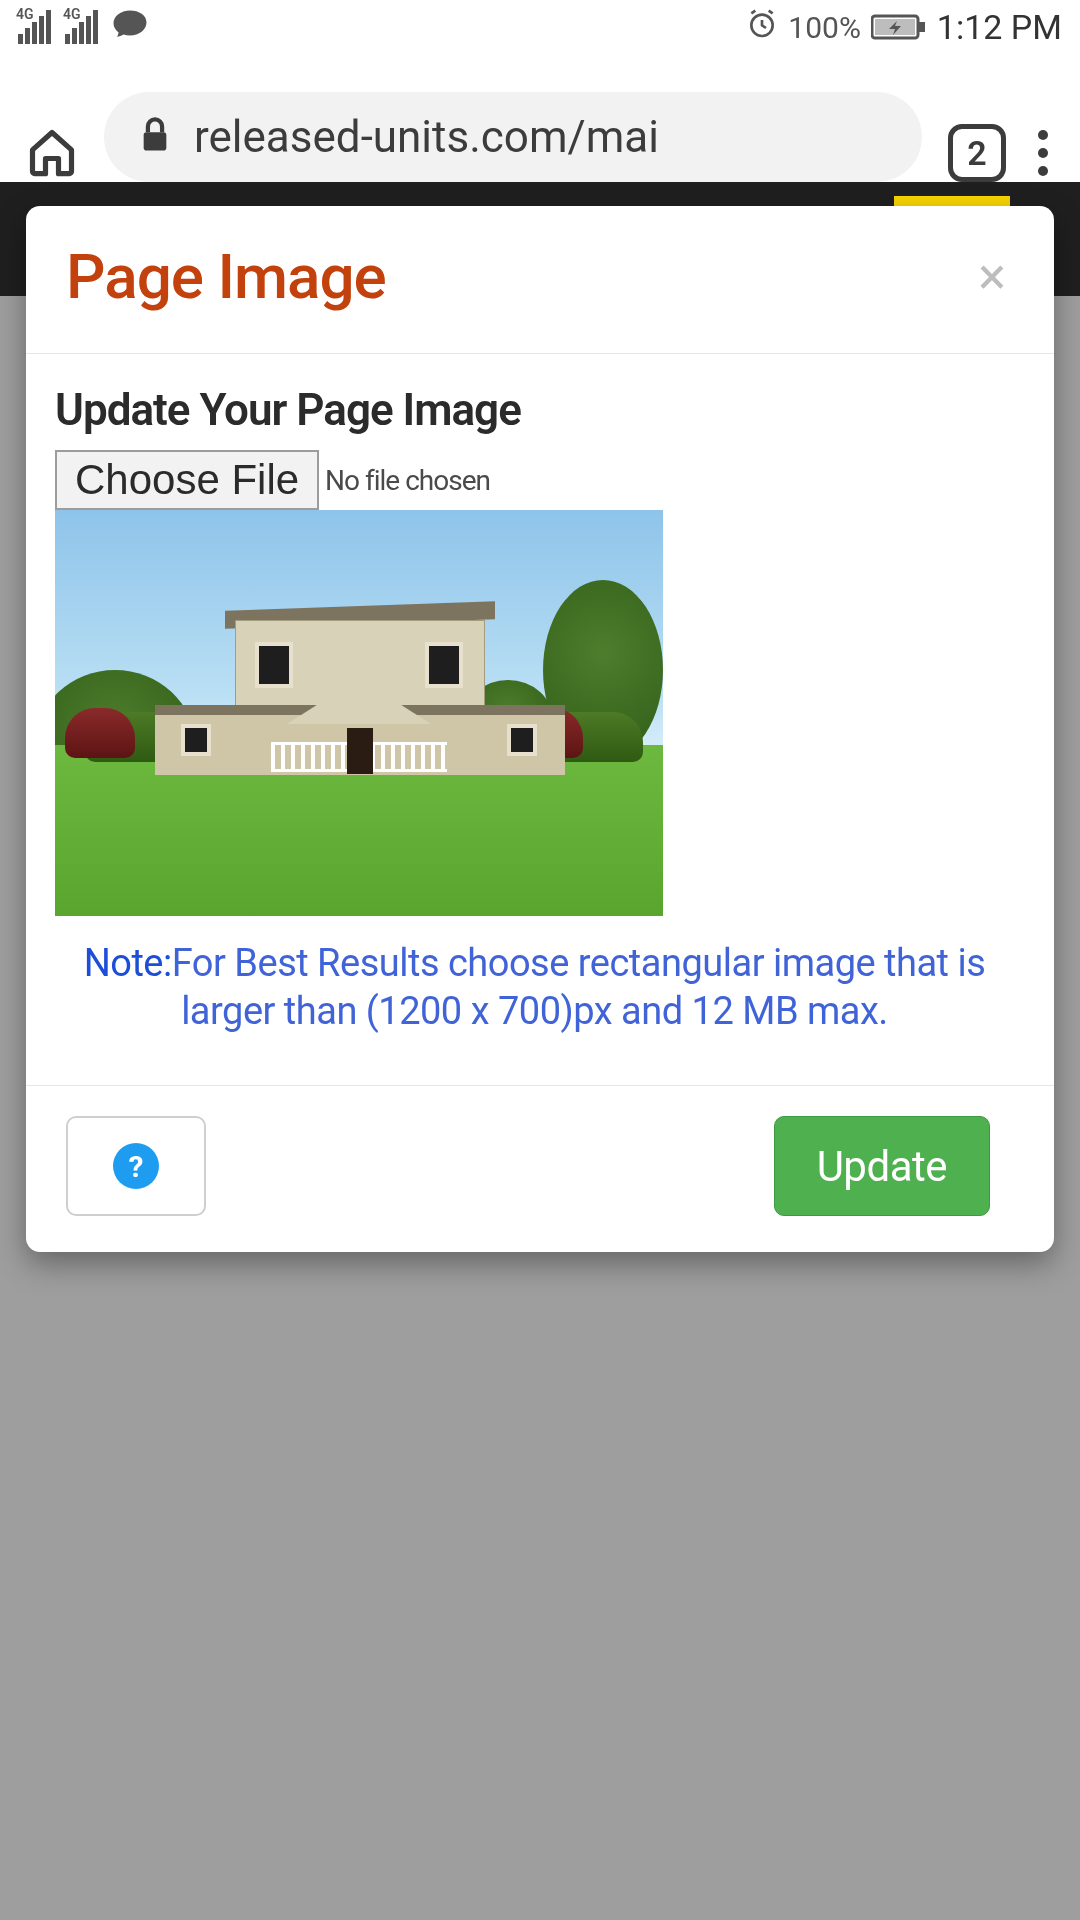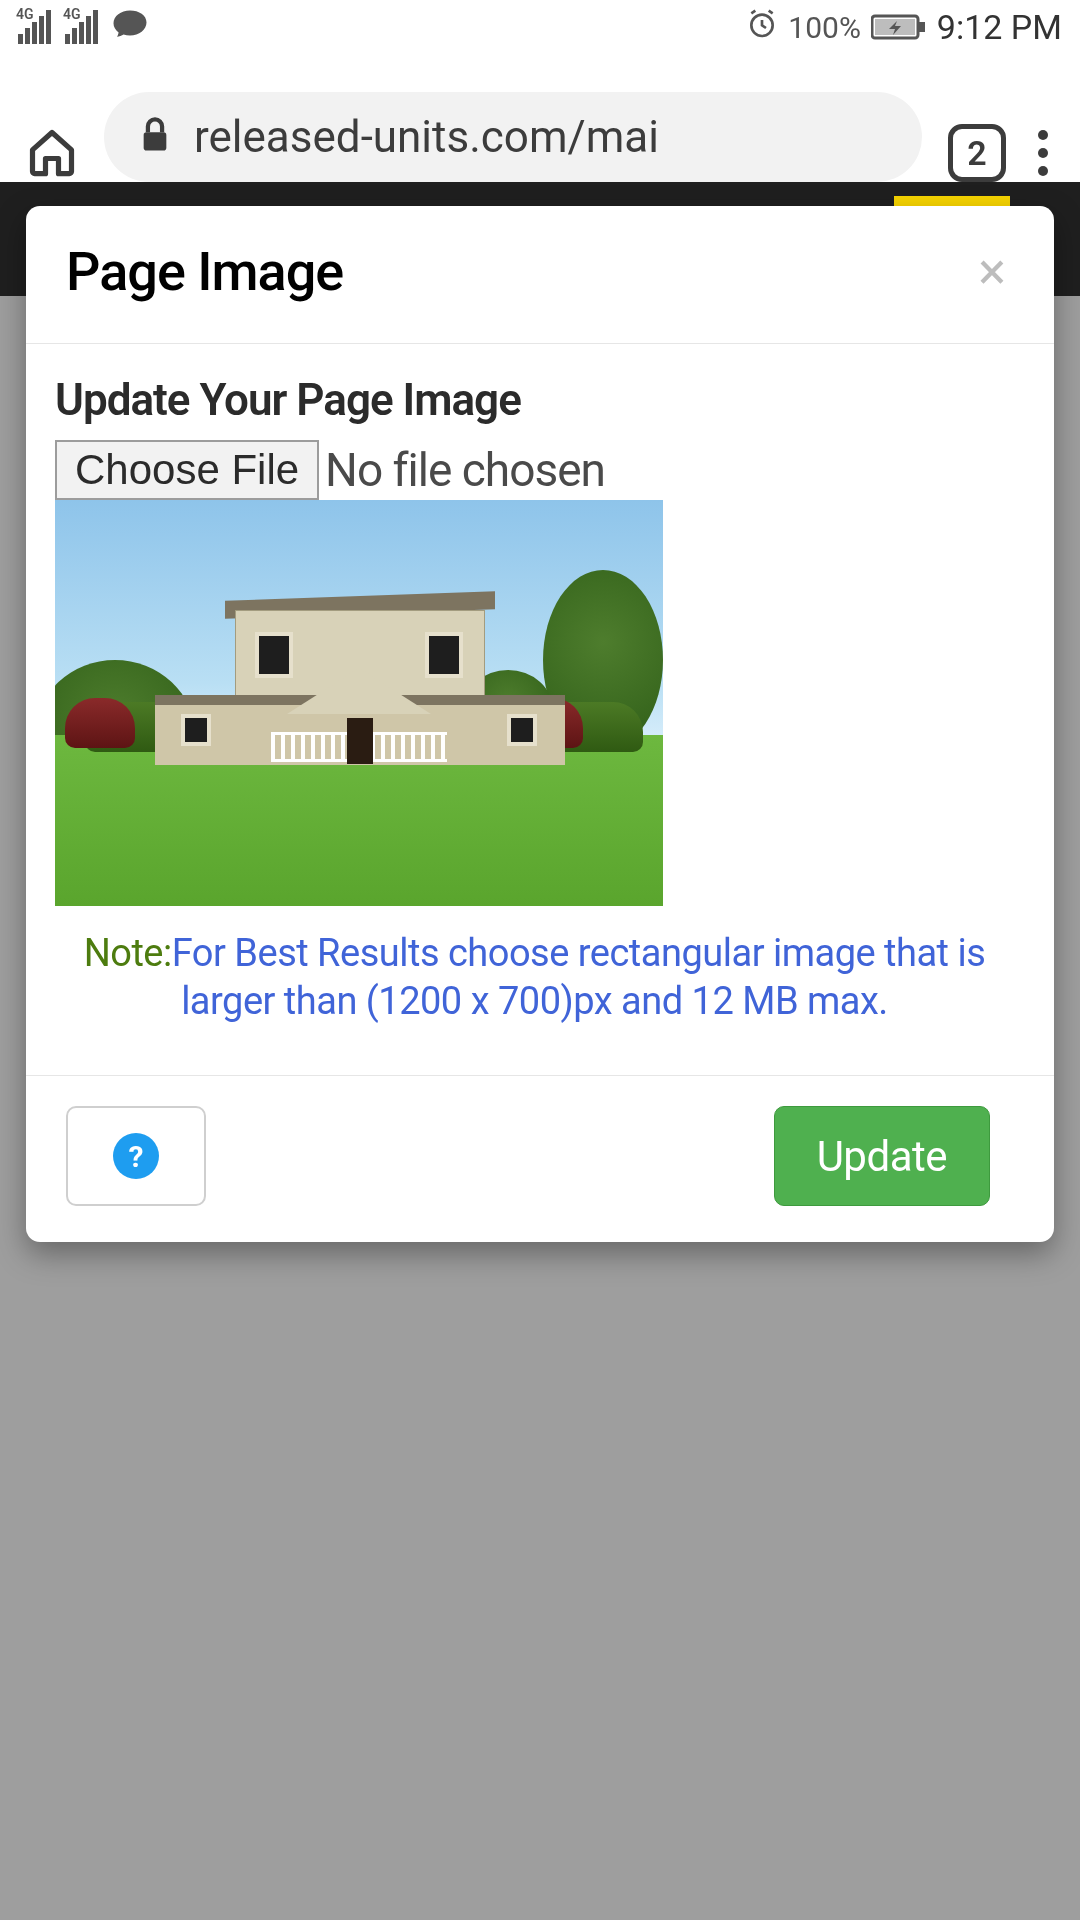--- a/index.html
+++ b/index.html
@@ -145,23 +145,23 @@
     flex-direction:column;
   }
   .modal-header{
     display:flex;
     align-items:center;
     justify-content:space-between;
     padding: 34px 40px 40px 40px;
     border-bottom:1px solid #e6e6e6;
   }
   .modal-title{
-    font-size:54px;
+    font-size:62px;
     font-weight:500;
-    color:#000000;
+    color:#c2410c;
     letter-spacing:-1px;
   }
   .modal-close{
     font-size:52px;
     color:#bdbdbd;
     line-height:1;
     padding:4px 8px;
     cursor:pointer;
   }
   .modal-body{
@@ -180,21 +180,21 @@
     width:100%;
   }
   .choose-btn{
     font-size:42px;
     background:#f2f2f2;
     border:2px solid #9c9c9c;
     padding:4px 18px;
     color:#2b2b2b;
   }
   .file-status{
-    font-size:46px;
+    font-size:28px;
     color:#4a4a4a;
     margin-left:6px;
     letter-spacing:-1px;
   }
 
   
   .house{
     width:608px;
     height:406px;
     position:relative;
@@ -294,21 +294,21 @@
     background:#2a1c12;
   }
 
   .note-row{
     text-align:center;
     font-size:38px;
     margin-top:24px;
     letter-spacing:-0.5px;
     line-height:1.25;
   }
-  .note-label{ color:#4d7c0f; }
+  .note-label{ color:#1d4ed8; }
   .note-text{ color:#4064d8; }
 
   .modal-footer{
     border-top:1px solid #e6e6e6;
     padding: 30px 40px 36px 40px;
     display:flex;
     align-items:center;
   }
   .help-btn{
     width:140px; height:100px;
@@ -384,21 +384,21 @@
     </span>
     <span>100%</span>
     <span class="bat-icon">
       <svg width="56" height="28" viewBox="0 0 56 28">
           <rect x="1" y="3" width="46" height="22" rx="3" fill="none" stroke="#555" stroke-width="3"></rect>
           <rect x="48" y="9" width="6" height="10" fill="#555"></rect>
           <rect x="4" y="6" width="40" height="16" fill="#bdbdbd"></rect>
           <path d="M26 8l-8 8h6l-2 6 8-9h-6z" fill="#555"></path>
         </svg>
     </span>
-    <span style="font-size:34px;color:#333;">9:12 PM</span>
+    <span style="font-size:34px;color:#333;">1:12 PM</span>
   </div>
 </div>
 
 <div class="browser-chrome">
   <span class="home-icon">
     <svg viewBox="0 0 24 24">
         <path fill="none" stroke="#3c3c3c" stroke-width="2.4" stroke-linejoin="round" d="M3 11l9-8 9 8v10a1 1 0 0 1-1 1h-5v-7h-6v7H4a1 1 0 0 1-1-1z"></path>
       </svg>
   </span>
   <div class="url-pill">

